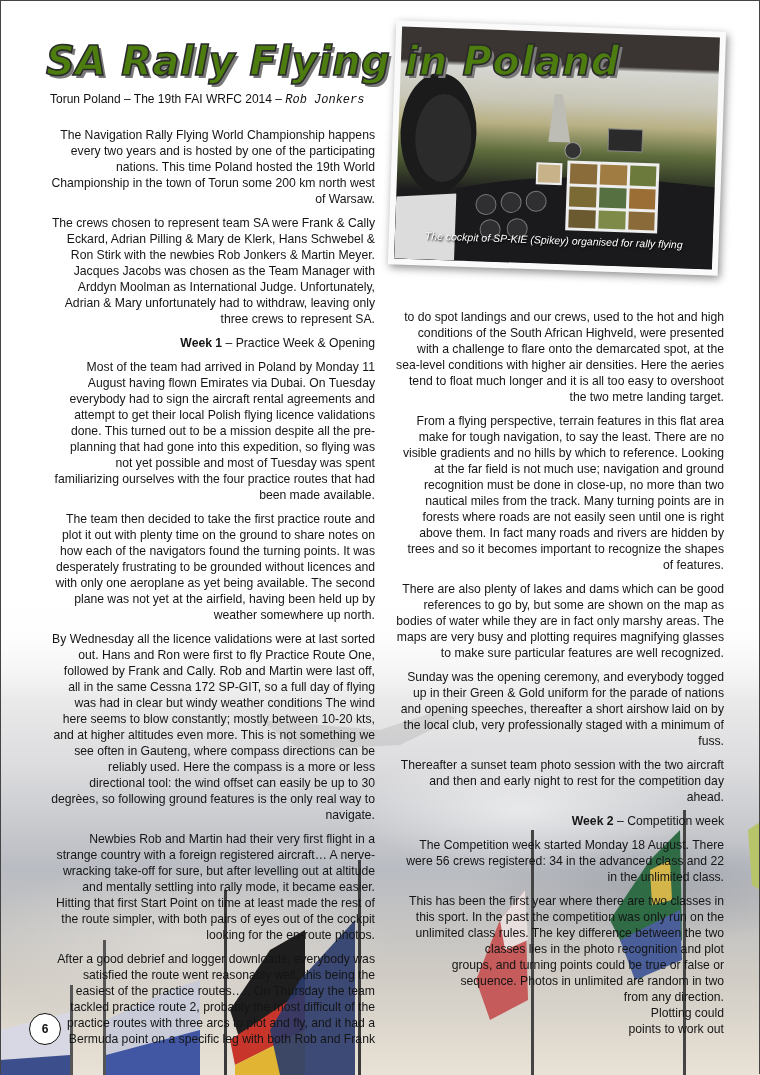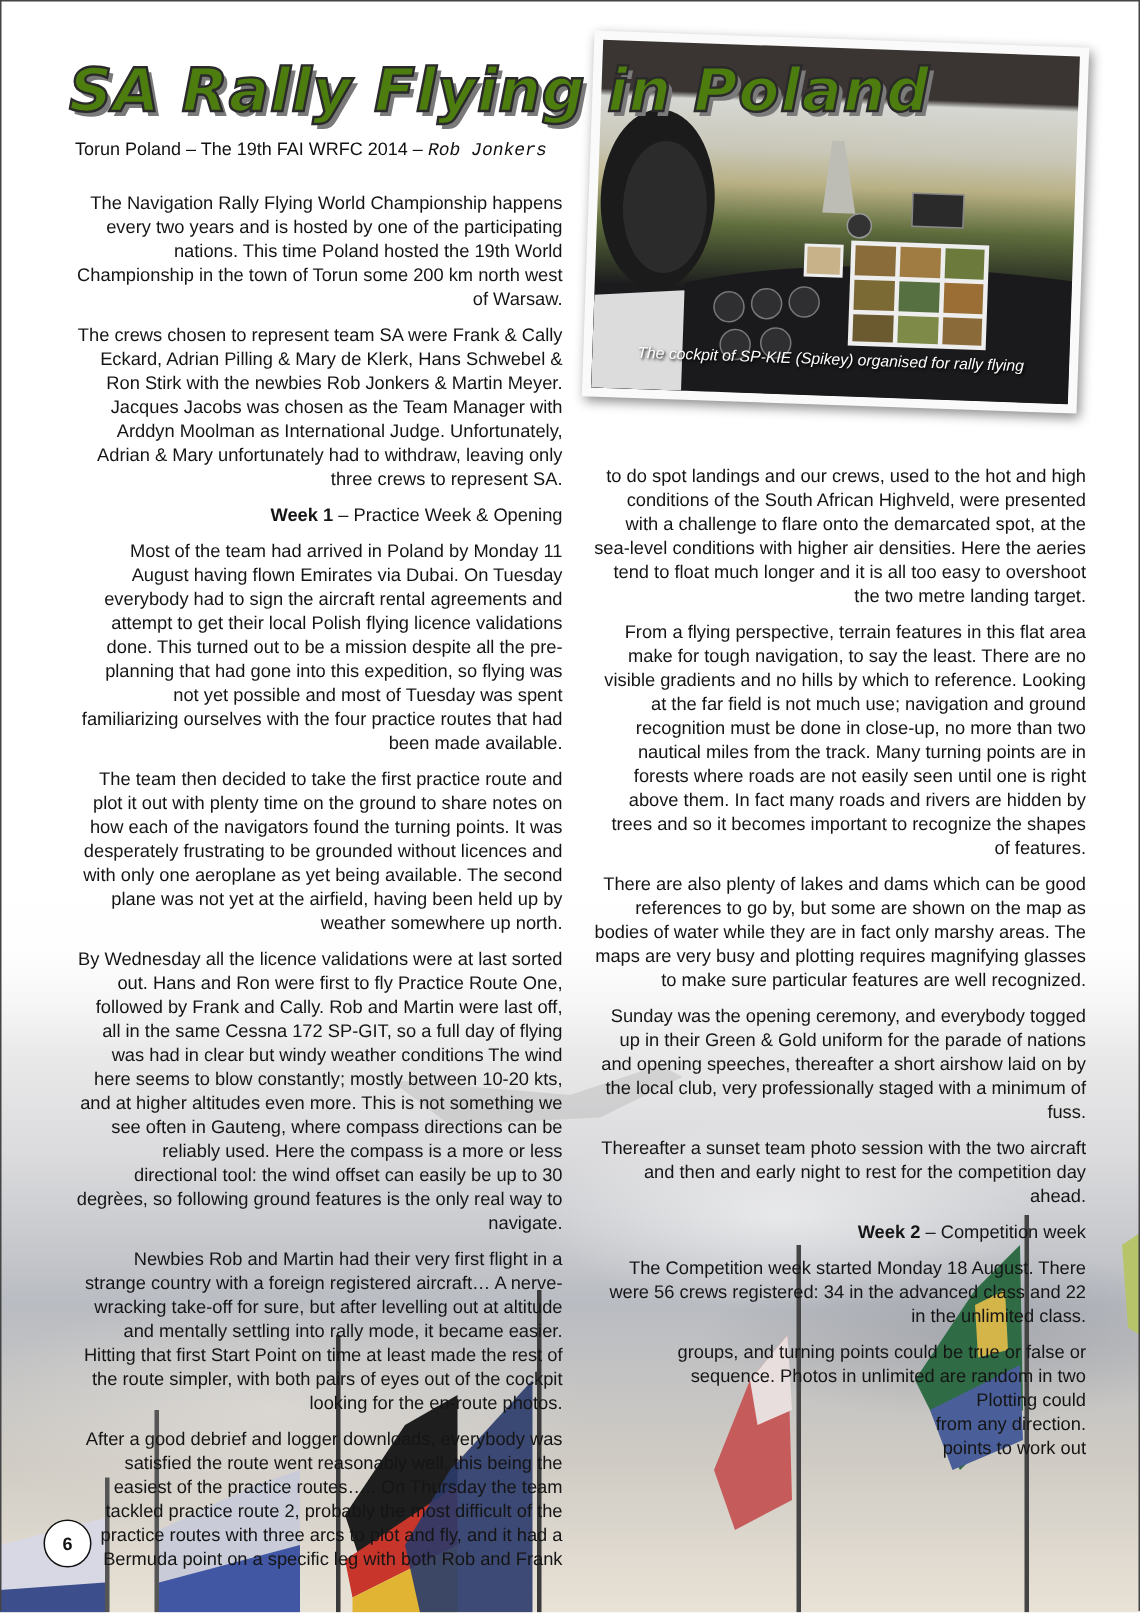--- a/index.html
+++ b/index.html
@@ -163,21 +163,22 @@
 
 <div class="col col-right">
   <p>to do spot landings and  our crews, used to the hot and high conditions of the South African Highveld, were presented with a challenge to flare onto the demarcated spot, at the sea-level conditions with higher air densities. Here the aeries tend to float much longer and it is all too easy to overshoot the two metre landing target.</p>
   <p>From a flying perspective, terrain features in this flat area make for tough navigation, to say the least. There are no visible gradients and no hills by which to reference. Looking at the far field is not much use; navigation and ground recognition must be done in close-up, no more than two nautical miles from the track. Many turning points are in forests where roads are not easily seen until one is right above them.  In fact many roads and rivers are hidden by trees and so it becomes important to recognize the shapes of features.</p>
   <p>There are also plenty of lakes and dams which can be good references to go by, but some are shown on the map as bodies of water while they are in fact only marshy areas. The maps are very busy and plotting requires magnifying glasses to make sure particular features are well recognized.</p>
   <p>Sunday was the opening ceremony, and everybody togged up in their Green &amp; Gold uniform for the parade of nations and opening speeches, thereafter a short airshow laid on by the local club, very professionally staged with a minimum of fuss.</p>
   <p>Thereafter a sunset team photo session with the two aircraft and then and early night to rest for the competition day ahead.</p>
   <p class="head"><b>Week 2</b><span> – Competition week</span></p>
   <p>The Competition week started Monday 18 August. There were 56 crews registered: 34 in the advanced class and 22 in the unlimited class.</p>
   <p>
+    <span>This has been the first year where there are two classes in this sport. In the past the competition was only run on the unlimited class rules. The key difference between the two classes lies in the photo recognition and plot</span>
     <span class="narrow-line">groups, and turning points could be true or false or</span>
     <span class="narrow-line">sequence. Photos in unlimited are random in two</span>
+    <span class="narrow-line">from any direction.</span>
     <span class="narrow-line">Plotting could</span>
-    <span class="narrow-line">from any direction.</span>
     <span class="narrow-line">points to work out</span>
   </p>
 </div>
 
 <div class="page-num">6</div>
 
 </body></html>

